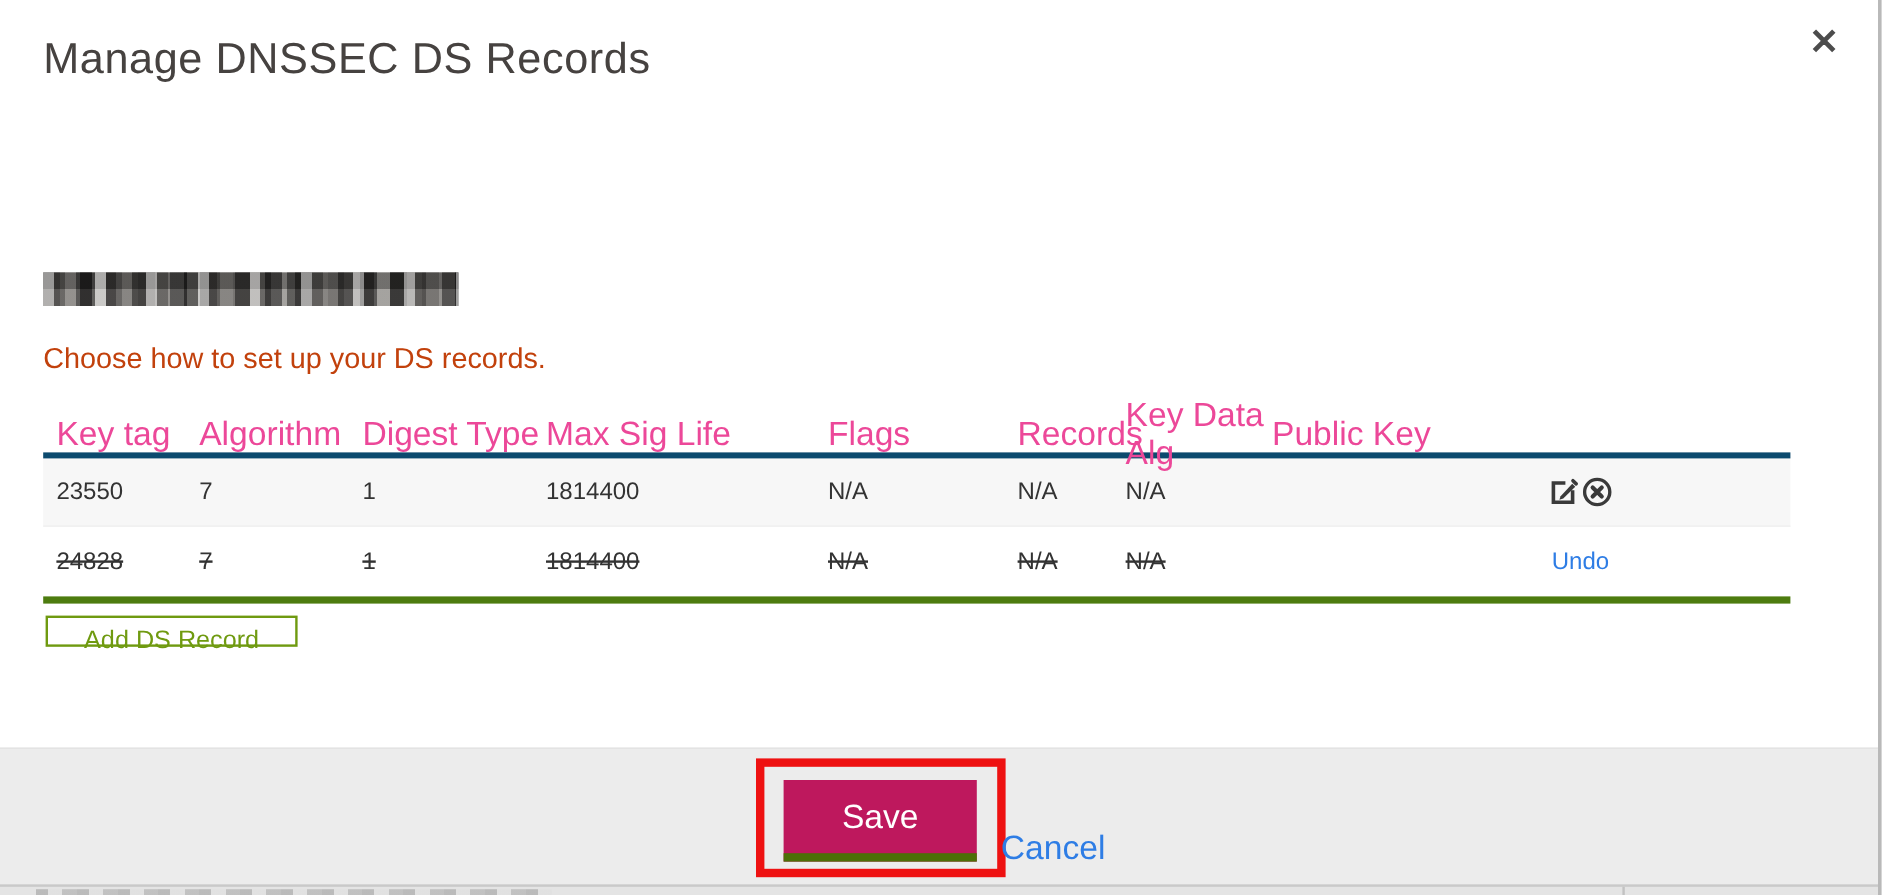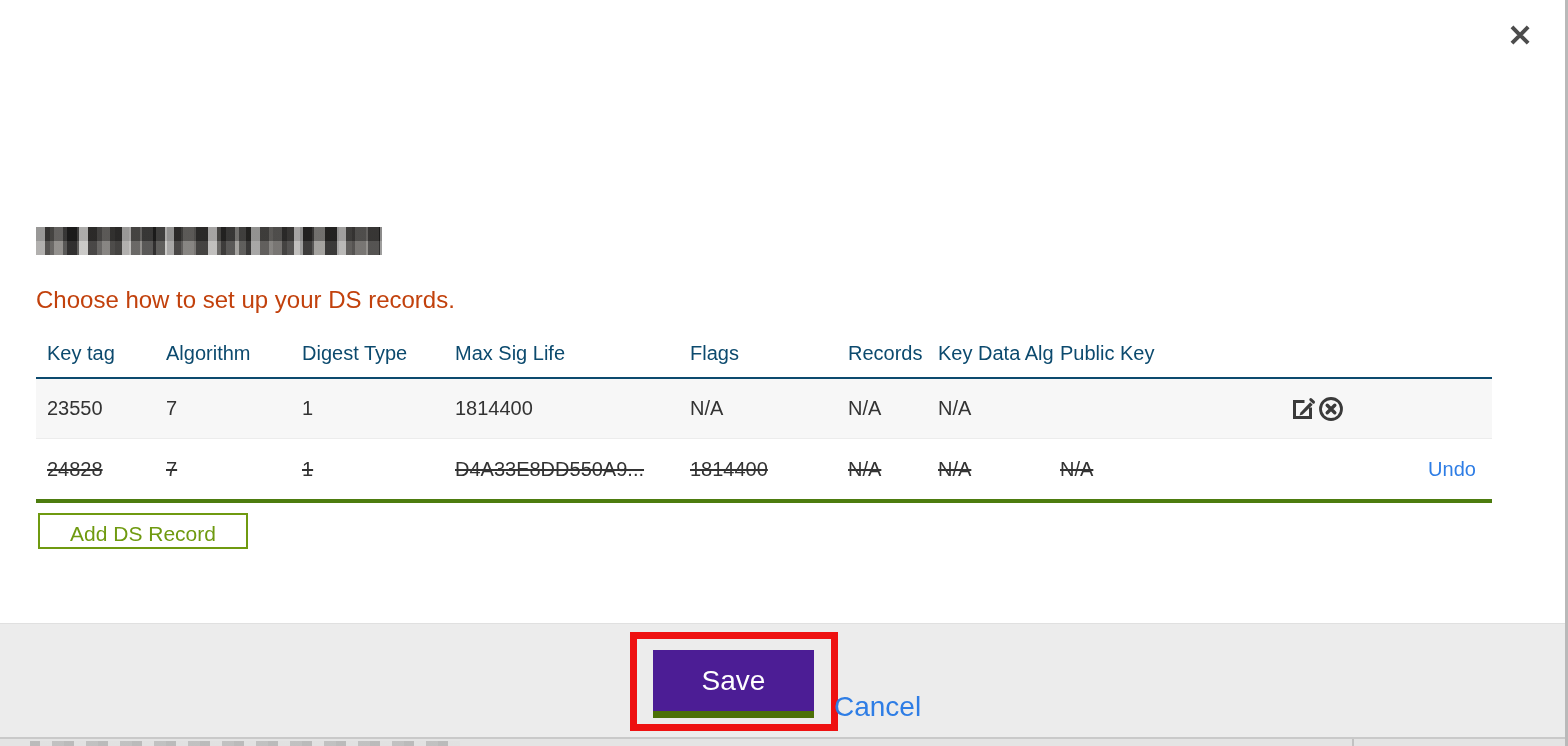--- a/index.html
+++ b/index.html
@@ -52,32 +52,32 @@
   .ds-table {
     position: absolute;
     left: 36px; top: 330px;
     width: 1456px;
   }
   .t-row {
     display: grid;
     grid-template-columns: 130px 136px 153px 235px 158px 90px 122px 162px 203px 67px;
     align-items: center;
   }
-  .t-head { height: 47px; font-size: 20px; color: #0c4a6e; }
+  .t-head { height: 47px; font-size: 28px; color: #ec4899; }
   .t-head .cell { font-weight: 400; }
   .t-body-row { height: 62px; font-size: 20px; }
   .row-active {
     background: #f7f7f7;
-    border-top: 2px solid #0c4a6e;
+    border-top: 5px solid #0c4a6e;
     border-bottom: 1px solid #ececec;
   }
   .row-deleted {
     height: 64px;
     background: #ffffff;
-    border-bottom: 4px solid #4d7c0f;
+    border-bottom: 6px solid #4d7c0f;
   }
   .row-deleted .cell { text-decoration: line-through; }
   .cell:first-child { padding-left: 11px; }
   .cell-actions {
     display: flex;
     justify-content: center;
     align-items: center;
     padding-right: 13px;
     text-decoration: none !important;
   }
@@ -86,21 +86,21 @@
     color: #2e7de5;
     font-size: 20px;
     cursor: pointer;
     text-decoration: none !important;
     display: inline-block;
   }
   
   .add-btn {
     position: absolute;
     left: 38px; top: 513px;
-    width: 210px; height: 36px;
+    width: 210px; height: 26px;
     background: #ffffff;
     border: 2px solid #6f9a10;
     color: #6f9a10;
     font-size: 21px;
     font-family: "Liberation Sans", sans-serif;
     text-align: center;
     line-height: 37px;
     cursor: pointer;
   }
   
@@ -108,21 +108,21 @@
     position: absolute;
     left: 0; top: 623px;
     width: 100%; height: 115px;
     background: #ececec;
     border-top: 1px solid #e0e0e0;
   }
   .save-btn {
     position: absolute;
     left: 653px; top: 650px;
     width: 161px; height: 68px;
-    background: #4c1d95;
+    background: #be185d;
     border: none;
     border-bottom: 7px solid #4c7007;
     color: #ffffff;
     font-size: 28px;
     font-family: "Liberation Sans", sans-serif;
     cursor: pointer;
   }
   .annotation-box {
     position: absolute;
     left: 630px; top: 632px;
@@ -156,20 +156,21 @@
     left: 1352px; top: 0;
     width: 2px; height: 9px;
     background: #c2c2c2;
   }
 </style>
 </head>
 <body>
 
 <div class="screen">
 
+  <div class="modal-title">Manage DNSSEC DS Records</div>
 
   <div class="close-btn">✕</div>
 
   <div class="redacted-domain"></div>
 
   <div class="instruction">Choose how to set up your DS records.</div>
 
   <div class="ds-table">
 
     <div class="t-row t-head">
@@ -207,21 +208,20 @@
             <path d="M10.2 10.2 L17.8 17.8 M17.8 10.2 L10.2 17.8" stroke="#3a3a3a" stroke-width="3.4" stroke-linecap="round"></path>
           </svg>
         </span>
       </div>
     </div>
 
     <div class="t-row t-body-row row-deleted">
       <div class="cell">24828</div>
       <div class="cell">7</div>
       <div class="cell">1</div>
-      <div class="cell">D4A33E8DD550A9...</div>
       <div class="cell">1814400</div>
       <div class="cell">N/A</div>
       <div class="cell">N/A</div>
       <div class="cell">N/A</div>
       <div class="cell"></div>
       <div class="cell cell-actions">
         <span class="undo-link">Undo</span>
       </div>
     </div>
 

